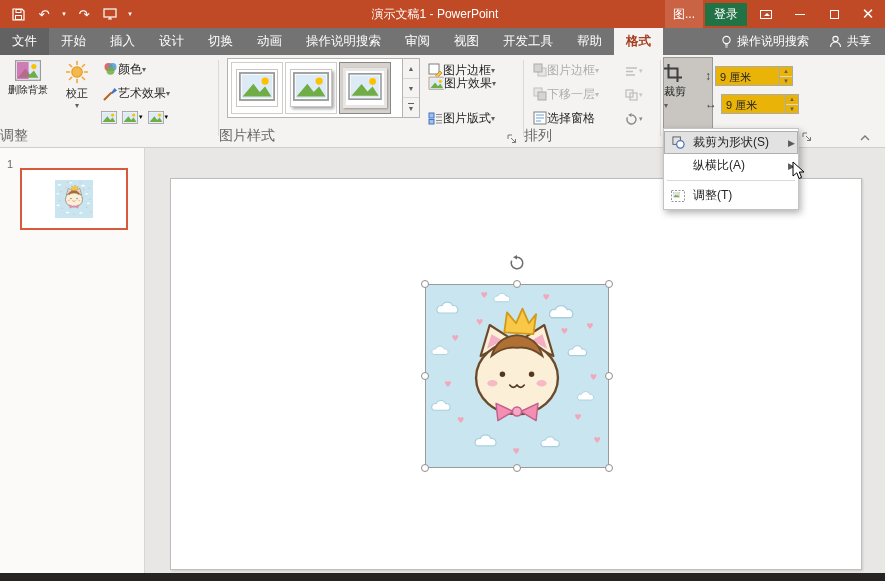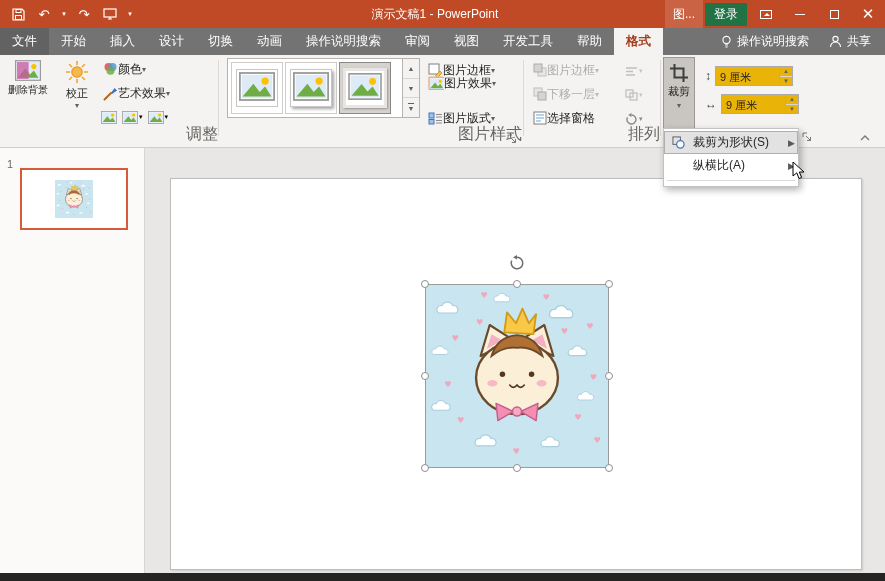--- a/index.html
+++ b/index.html
@@ -28,21 +28,21 @@
   .tab{padding:0 12px;line-height:27px;color:#fff;font-size:12.5px;white-space:nowrap}
   .tab.file{background:rgba(0,0,0,.14)}
   .tab.active{background:#F4F3F1;color:#A53D1F;font-weight:bold}
   .tabrow-right{margin-left:auto;display:flex;align-items:center;gap:4px;padding-right:6px;color:#fff}
   .tr-item{display:flex;align-items:center;gap:5px;padding:0 8px;line-height:27px;font-size:12px;white-space:nowrap}
 
   
   .ribbon{position:absolute;left:0;top:55px;width:885px;height:93px;background:#F4F3F1;border-bottom:1px solid #D0CECB;z-index:8}
   .sep{position:absolute;top:5px;height:76px;width:1px;background:#DCD9D6}
   .grp{position:absolute;top:0;height:93px}
-  .grplabel{position:absolute;left:0;right:0;bottom:3px;text-align:right;font-size:16px;color:#696764;white-space:nowrap}
+  .grplabel{position:absolute;left:0;right:0;bottom:3px;text-align:left;font-size:14px;color:#696764;white-space:nowrap}
   .bigbtn{position:absolute;display:flex;flex-direction:column;align-items:center;justify-content:flex-start;gap:2px;padding-top:5px;font-size:11px;color:#262626;text-align:center}
   .bigbtn .dd{font-size:8px;color:#5f5f5f;line-height:6px}
   .rs{position:absolute;display:flex;align-items:center;height:22px;padding:0 3px;color:#262626;font-size:12px;white-space:nowrap}
   .rs .dd{font-size:8px;color:#5f5f5f}
   .rs.dis{color:#AFADAB}
   .minirow{position:absolute;display:flex;align-items:center;gap:3px;height:20px}
   .mbtn{display:flex;align-items:center;gap:1px;padding:1px}
   .launcher{position:absolute;width:12px;height:12px;display:flex;align-items:center;justify-content:center}
   .collapse{position:absolute;left:858px;top:78px;width:14px;height:10px;display:flex;align-items:center;justify-content:center}
 
@@ -52,21 +52,21 @@
   .psi.sel{background:#D6D2CE;border:1px solid #8A8886}
   .ps-frame{background:#fff;padding:2px;border:1px solid #C9C6C3}
   .ps-frame.shadow{box-shadow:2px 2px 3px rgba(0,0,0,.35)}
   .ps-frame.thick{border:3px solid #E8E6E4;box-shadow:1px 1px 2px rgba(0,0,0,.3)}
   .garrows{position:absolute;left:184px;top:3px;width:17px;height:60px;border:1px solid #B5B2AF;border-left:none;background:#F4F3F1;display:flex;flex-direction:column}
   .garrows .ga{flex:1;display:flex;align-items:center;justify-content:center;font-size:7px;color:#5f5f5f;border-bottom:1px solid #D8D5D2}
   .garrows .ga:last-child{border-bottom:none}
   .ga .morebar{display:inline-block;border-top:1px solid #5f5f5f;padding-top:1px;font-size:7px}
 
   
-  .cropbtn{position:absolute;left:2px;top:2px;width:32px;height:72px;background:#C9C6C2;border:1px solid #9A9794;display:flex;flex-direction:column;align-items:center;gap:2px;padding-top:6px;font-size:11px;color:#262626}
+  .cropbtn{position:absolute;left:2px;top:2px;width:50px;height:72px;background:#C9C6C2;border:1px solid #9A9794;display:flex;flex-direction:column;gap:2px;padding-top:6px;font-size:11px;color:#262626}
   .cropbtn .dd{font-size:8px;color:#5f5f5f}
   .spinrow{position:absolute;display:flex;align-items:center;gap:4px;height:20px}
   .spin{display:flex;width:78px;height:20px;border:1px solid #ABABAB;background:#eab308}
   .spin .val{flex:1;padding:3px 4px;font-size:11px;color:#262626;white-space:nowrap;overflow:hidden}
   .spin .arrows{width:13px;border-left:1px solid #ABABAB;display:flex;flex-direction:column}
   .spin .arrows span{flex:1;display:flex;align-items:center;justify-content:center;font-size:6px;color:#5f5f5f}
   .spin .arrows span:first-child{border-bottom:1px solid #D8D5D2}
   .dim-ic{font-size:12px;color:#444}
 
   
@@ -453,20 +453,32 @@
         </span>
       <span class="lb">裁剪为形状(S)</span>
       <span class="sub">▶</span>
     </div>
     <div class="mi">
       <span class="ic"></span>
       <span class="lb">纵横比(A)</span>
       <span class="sub">▶</span>
     </div>
     <div class="menu-sep"></div>
+    <div class="mi">
+      <span class="ic">
+          <svg width="14" height="12" viewBox="0 0 14 12">
+            <rect x="0.5" y="0.5" width="13" height="11" fill="none" stroke="#999" stroke-dasharray="2 1.5"></rect>
+            <g transform="translate(2,2) scale(0.5)">
+              <use href="#i-pic"></use>
+            </g>
+          </svg>
+        </span>
+      <span class="lb">调整(T)</span>
+      <span class="sub"></span>
+    </div>
   </div>
 
   <div class="thumbs">
     <span class="slide-num">1</span>
     <div class="thumb">
       <svg width="38" height="38" viewBox="0 0 200 200">
           <use href="#i-cat"></use>
         </svg>
     </div>
   </div>

